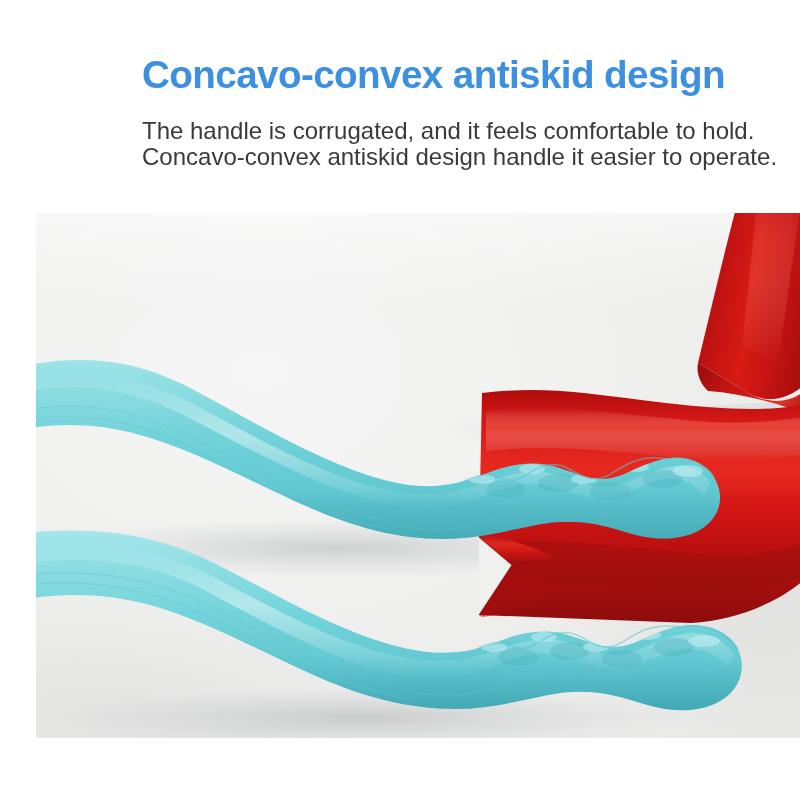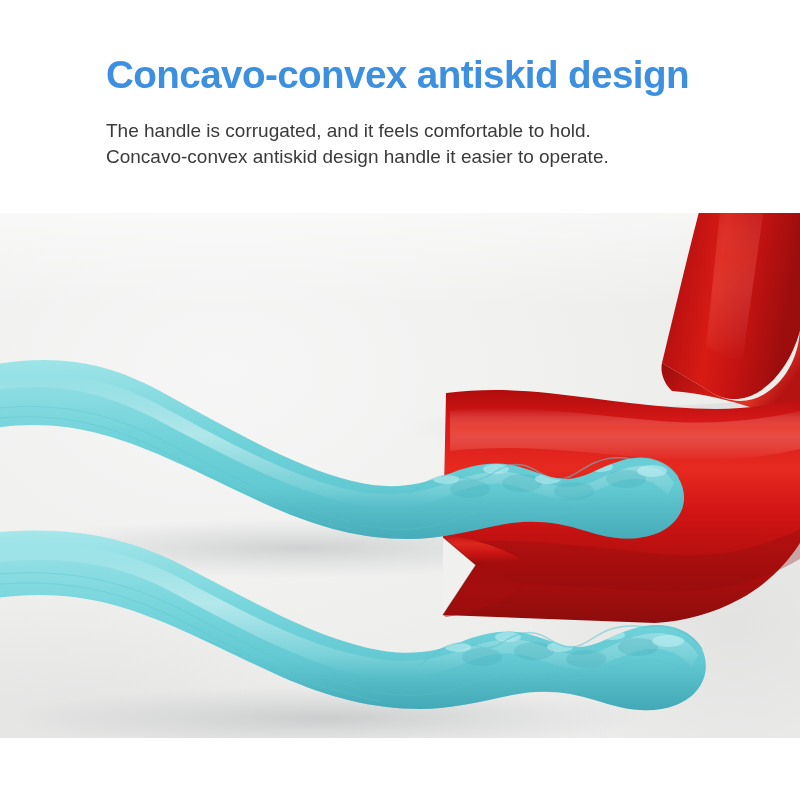--- a/index.html
+++ b/index.html
@@ -11,20 +11,21 @@
     width: 800px;
     height: 800px;
     font-family: "Liberation Sans", sans-serif;
     overflow: hidden;
   }
   .page {
     position: relative;
     width: 672px;
     height: 800px;
     background: #ffffff;
+    margin-left: 36px;
   }
 
   
   .header {
     position: absolute;
     left: 0;
     top: 0;
     width: 800px;
     height: 213px;
     background: #ffffff;
@@ -41,21 +42,21 @@
     white-space: nowrap;
     font-family: "Liberation Sans", sans-serif;
     transform: scaleX(0.99);
     transform-origin: left top;
   }
   .subtitle {
     position: absolute;
     left: 106px;
     top: 118px;
     width: 640px;
-    font-size: 19px;
+    font-size: 24px;
     line-height: 26px;
     color: #3a3a3a;
     font-family: "Liberation Sans", sans-serif;
   }
   .subtitle .line { display: block; white-space: nowrap; }
 
   
   .photo {
     position: absolute;
     left: 0;

